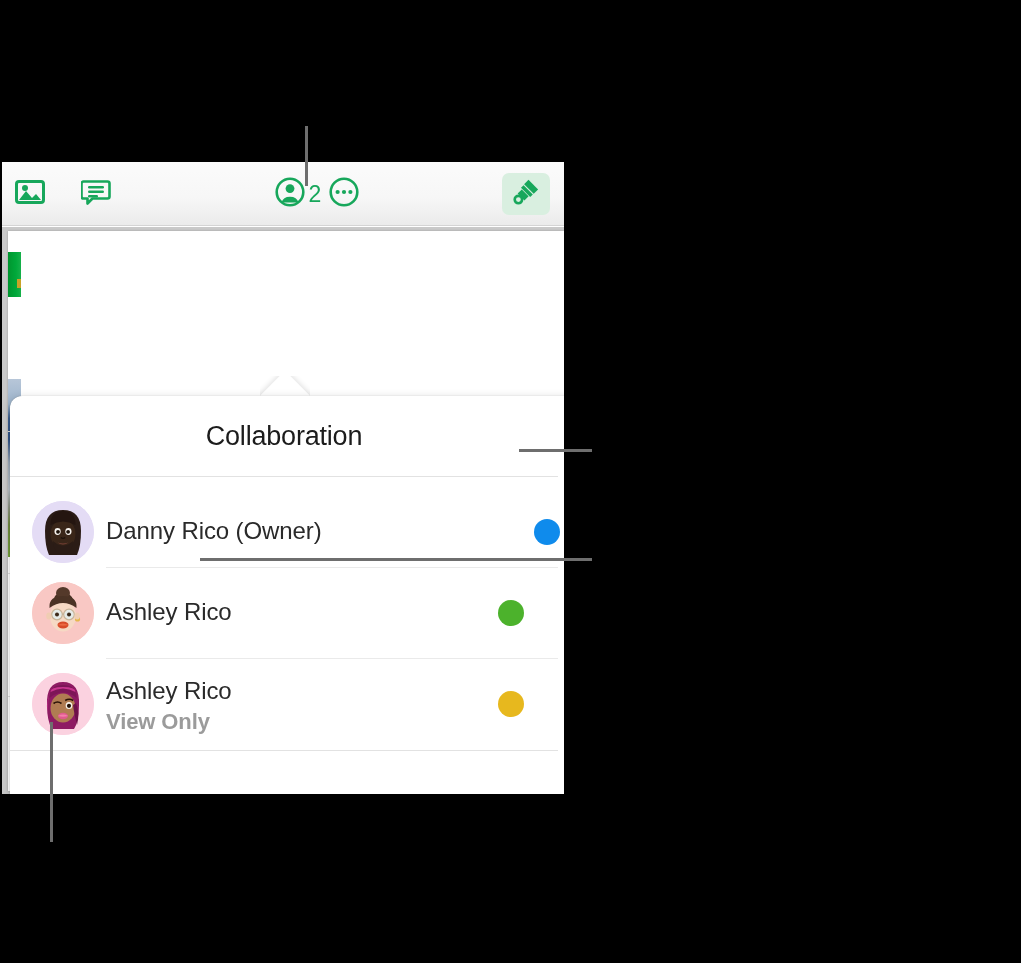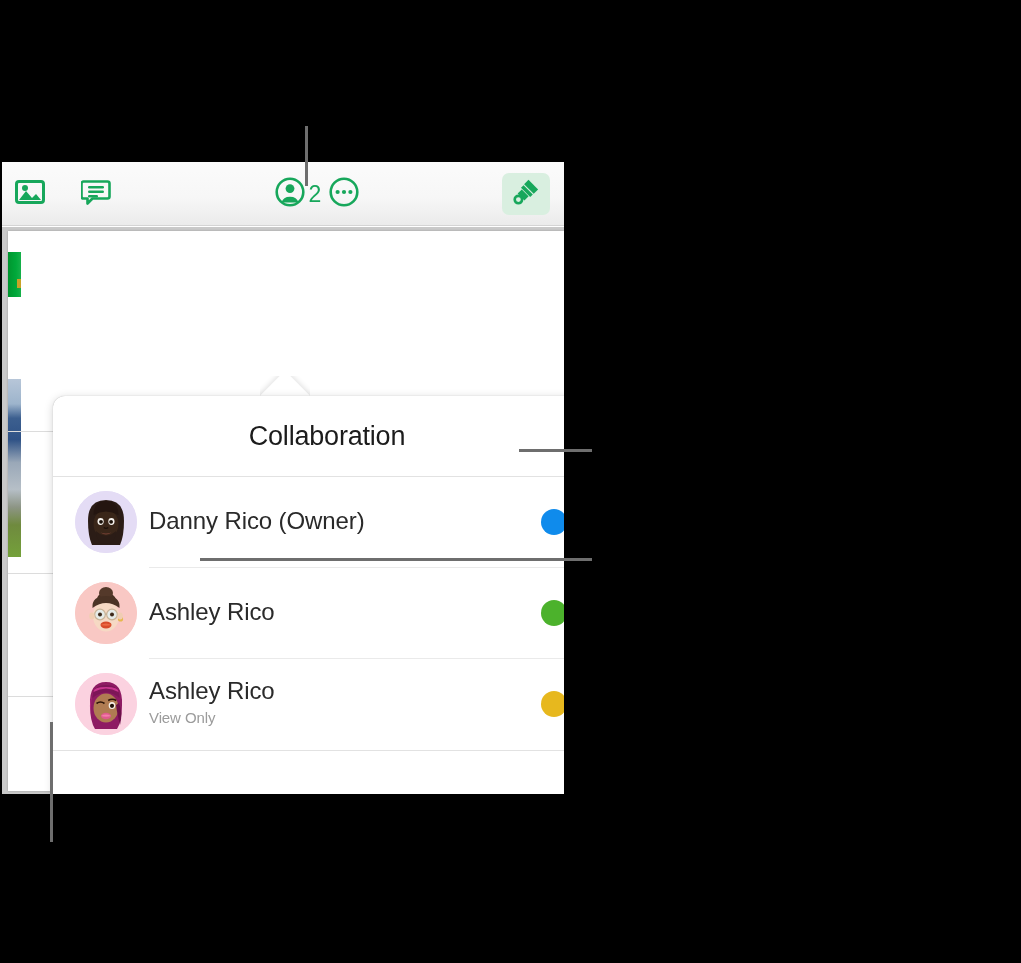--- a/index.html
+++ b/index.html
@@ -125,21 +125,20 @@
   #popover {
     position: absolute;
     left: 8px;
     top: 234px;
     width: 656px;
     height: 552px;
     background: #ffffff;
     border-radius: 12px;
     box-shadow: 0 2px 10px rgba(0,0,0,0.18), 0 0 1px rgba(0,0,0,0.30);
     overflow: hidden;
-    margin-left: 43px;
   }
   #popover-arrow {
     position: absolute;
     left: 258px;
     top: 214px;
     width: 50px;
     height: 22px;
     overflow: hidden;
   }
   #popover-arrow .tri {
@@ -204,24 +203,25 @@
     position: absolute;
     left: 96px;
     font-size: 24px;
     color: #2a2a2a;
     letter-spacing: -0.1px;
     white-space: nowrap;
   }
   .person-sub {
     position: absolute;
     left: 96px;
-    font-size: 15px;
+    font-size: 22px;
     color: #9b9b9b;
     letter-spacing: -0.1px;
     white-space: nowrap;
+    font-weight: bold;
   }
   .status-dot {
     position: absolute;
     right: 34px;
     width: 26px;
     height: 26px;
     border-radius: 50%;
   }
 
   
@@ -353,21 +353,21 @@
 
   <div id="popover-arrow">
     <div class="tri"></div>
   </div>
 
   <div id="popover">
 
     <div id="popover-title">Collaboration</div>
     <div class="pop-divider" style="top:80px;"></div>
 
-    <div class="person-row" style="top:81px;">
+    <div class="person-row" style="top:91px;padding-left:36px;">
       <div class="avatar" style="background:#e4dcf5;">
         <svg width="62" height="62" viewBox="0 0 62 62">
           <circle cx="31" cy="31" r="31" fill="#e4dcf5"></circle>
           <path d="M13 30 q0 -21 18 -21 q18 0 18 21 q0 15 -4 24 h-28 q-4 -9 -4 -24 z" fill="#2b1c16"></path>
           <ellipse cx="31" cy="33" rx="12.5" ry="14.5" fill="#3a2619"></ellipse>
           <path d="M18.5 24 q12.5 -7 25 0 q0 -14 -12.5 -14 q-12.5 0 -12.5 14 z" fill="#241510"></path>
           <ellipse cx="25.6" cy="30.5" rx="3.1" ry="3.4" fill="#f6f2ee"></ellipse>
           <ellipse cx="36.4" cy="30.5" rx="3.1" ry="3.4" fill="#f6f2ee"></ellipse>
           <circle cx="26" cy="30.8" r="1.9" fill="#1b1008"></circle>
           <circle cx="36.1" cy="30.8" r="1.9" fill="#1b1008"></circle>

